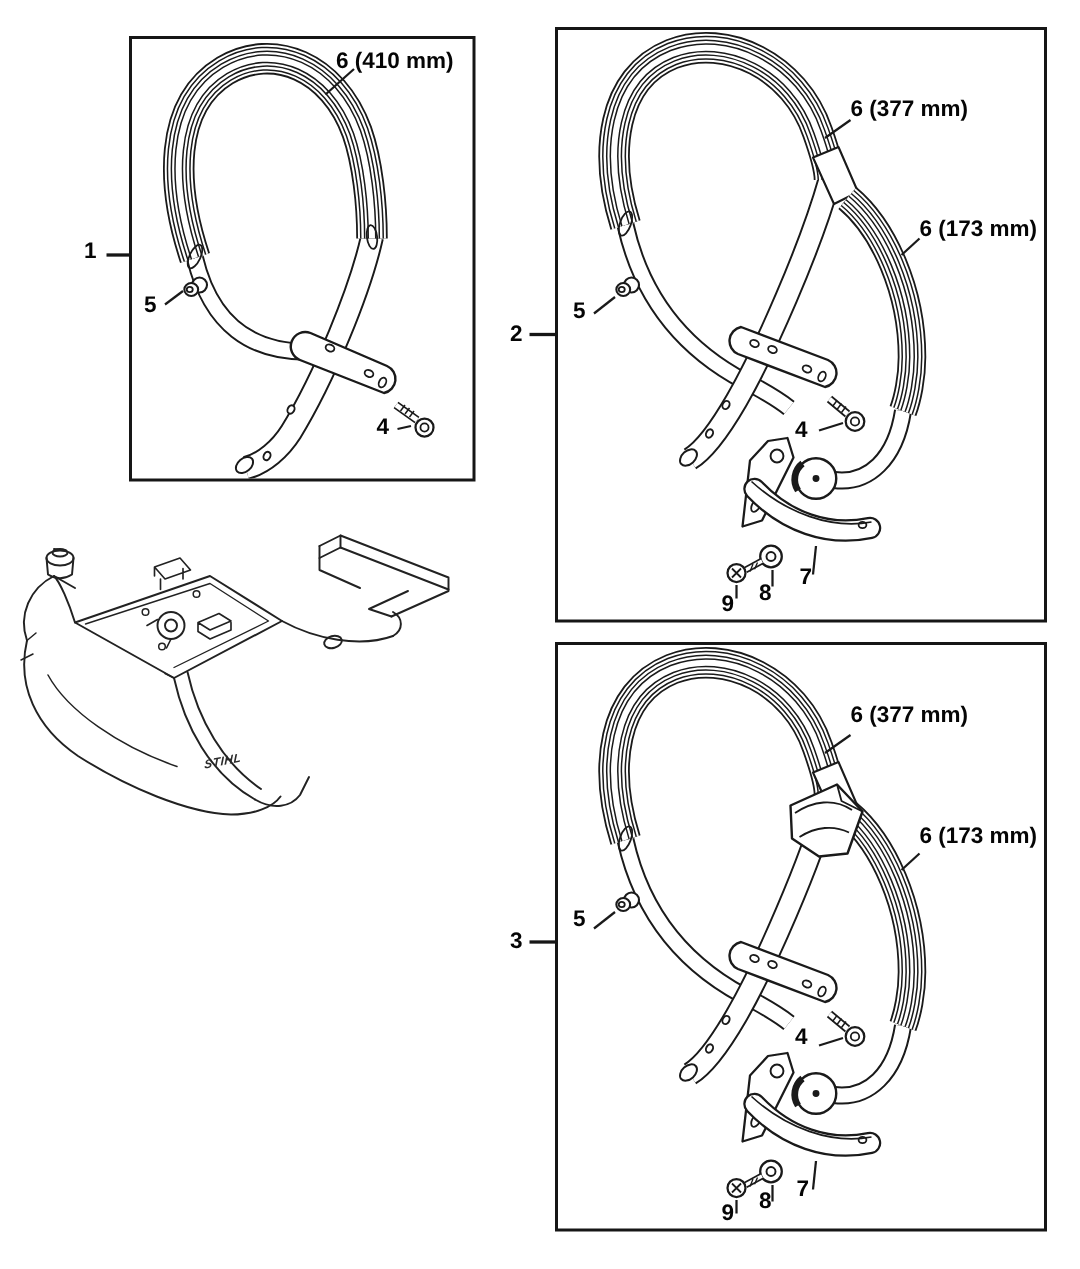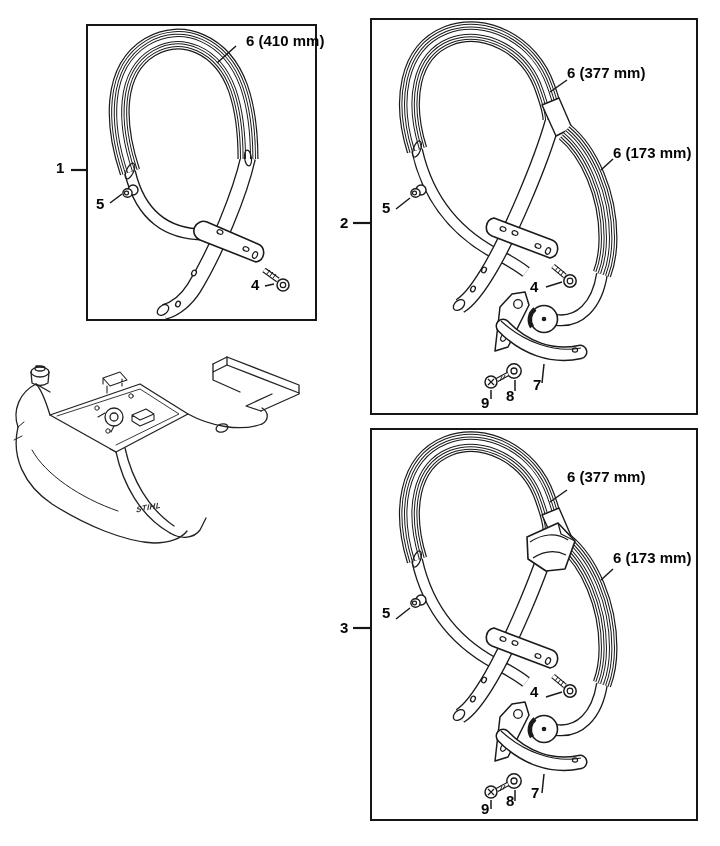--- a/index.html
+++ b/index.html
@@ -224,21 +224,21 @@
       <path d="M 22,118 C 35,142 70,166 108,179" stroke-width="1"></path>
       <path d="M 8,95 L 14,90 M 4,108 L 12,104 M 106,120 L 100,117" stroke-width="1"></path>
     </g>
   </svg>
   <div id="logo">STIHL</div>
 
   <div class="lbl" style="left:56px;top:160px;">1</div>
   <div class="lbl" style="left:340px;top:215px;">2</div>
   <div class="lbl" style="left:340px;top:620px;">3</div>
 
-  <div class="lbl" style="left:246px;top:33px;">
+  <div class="lbl" style="left:224px;top:33px;">
     <span>6</span> <span class="dim">(410 mm)</span>
   </div>
   <div class="lbl" style="left:96px;top:196px;">5</div>
   <div class="lbl" style="left:251px;top:277px;">4</div>
 
   <div class="lbl" style="left:567px;top:65px;">
     <span>6</span> <span class="dim">(377 mm)</span>
   </div>
   <div class="lbl" style="left:613px;top:145px;">
     <span>6</span> <span class="dim">(173 mm)</span>

